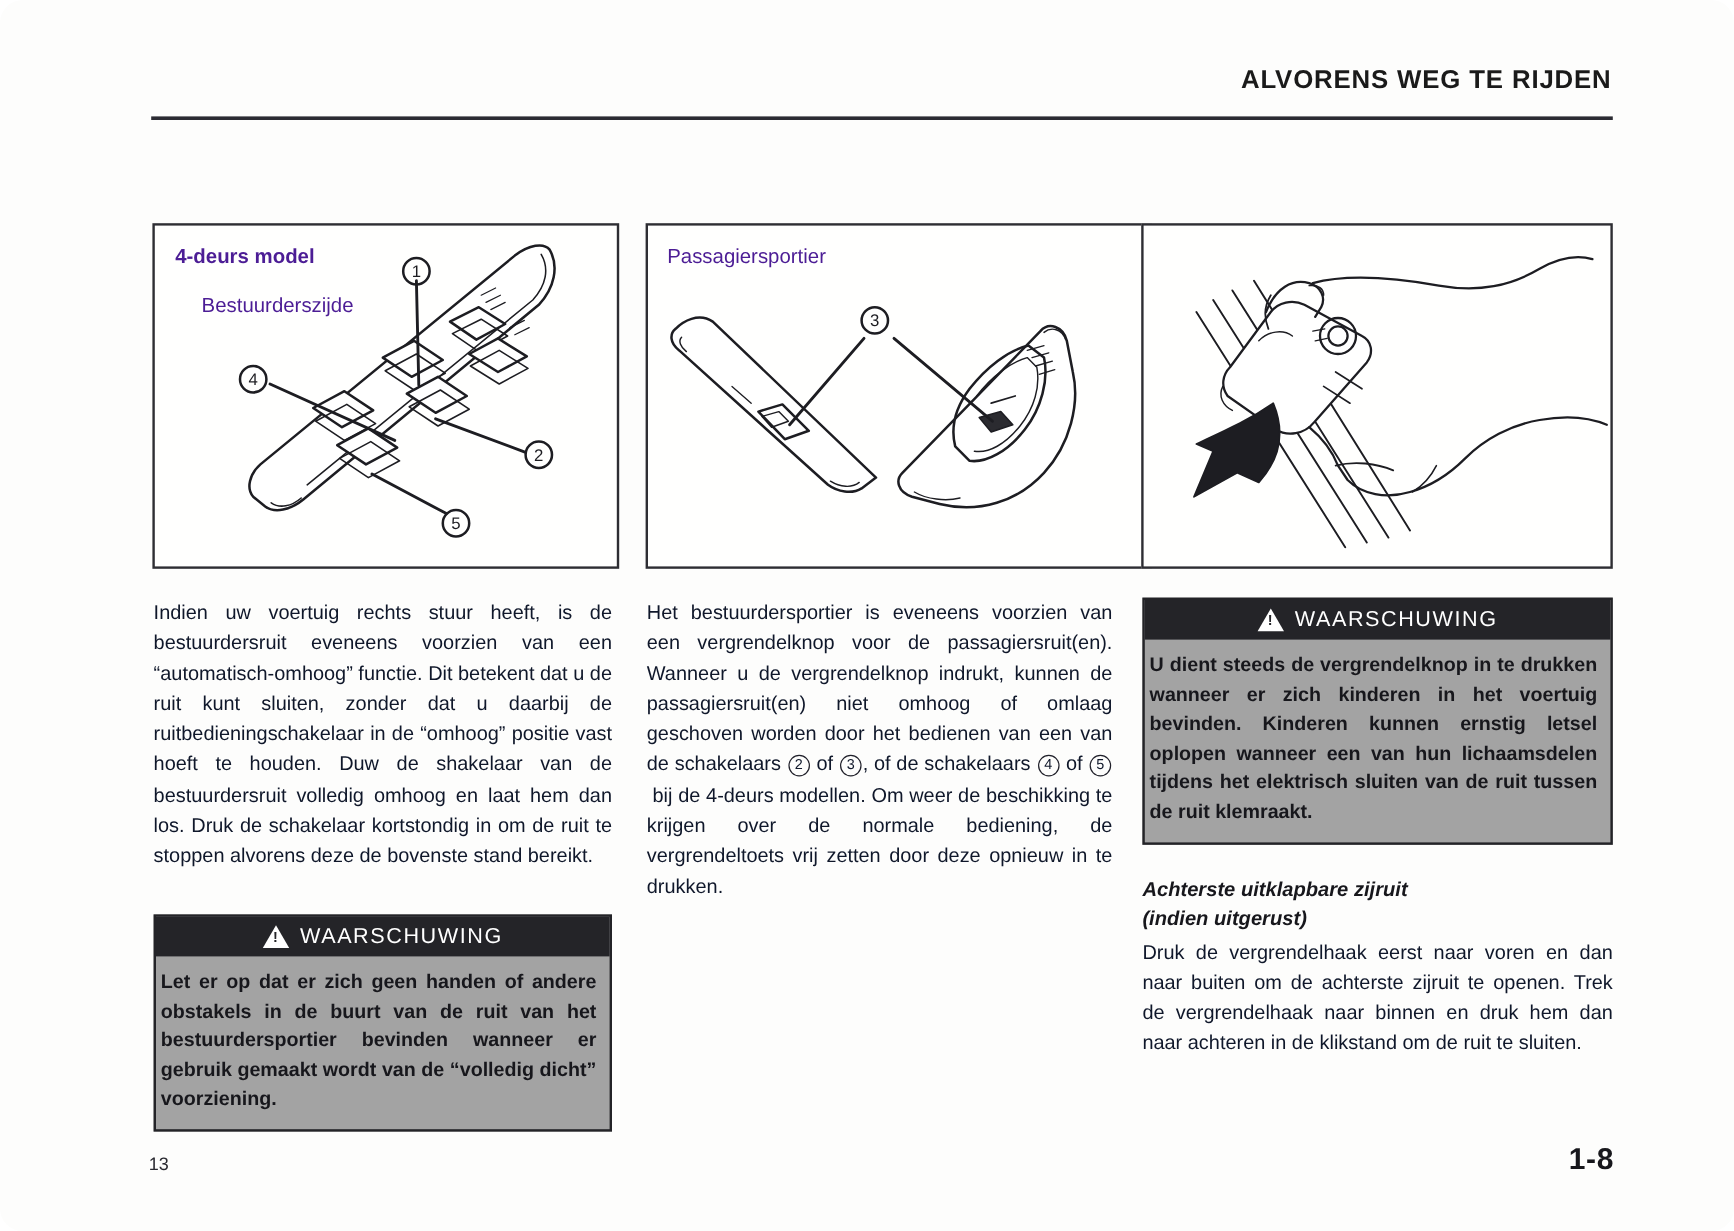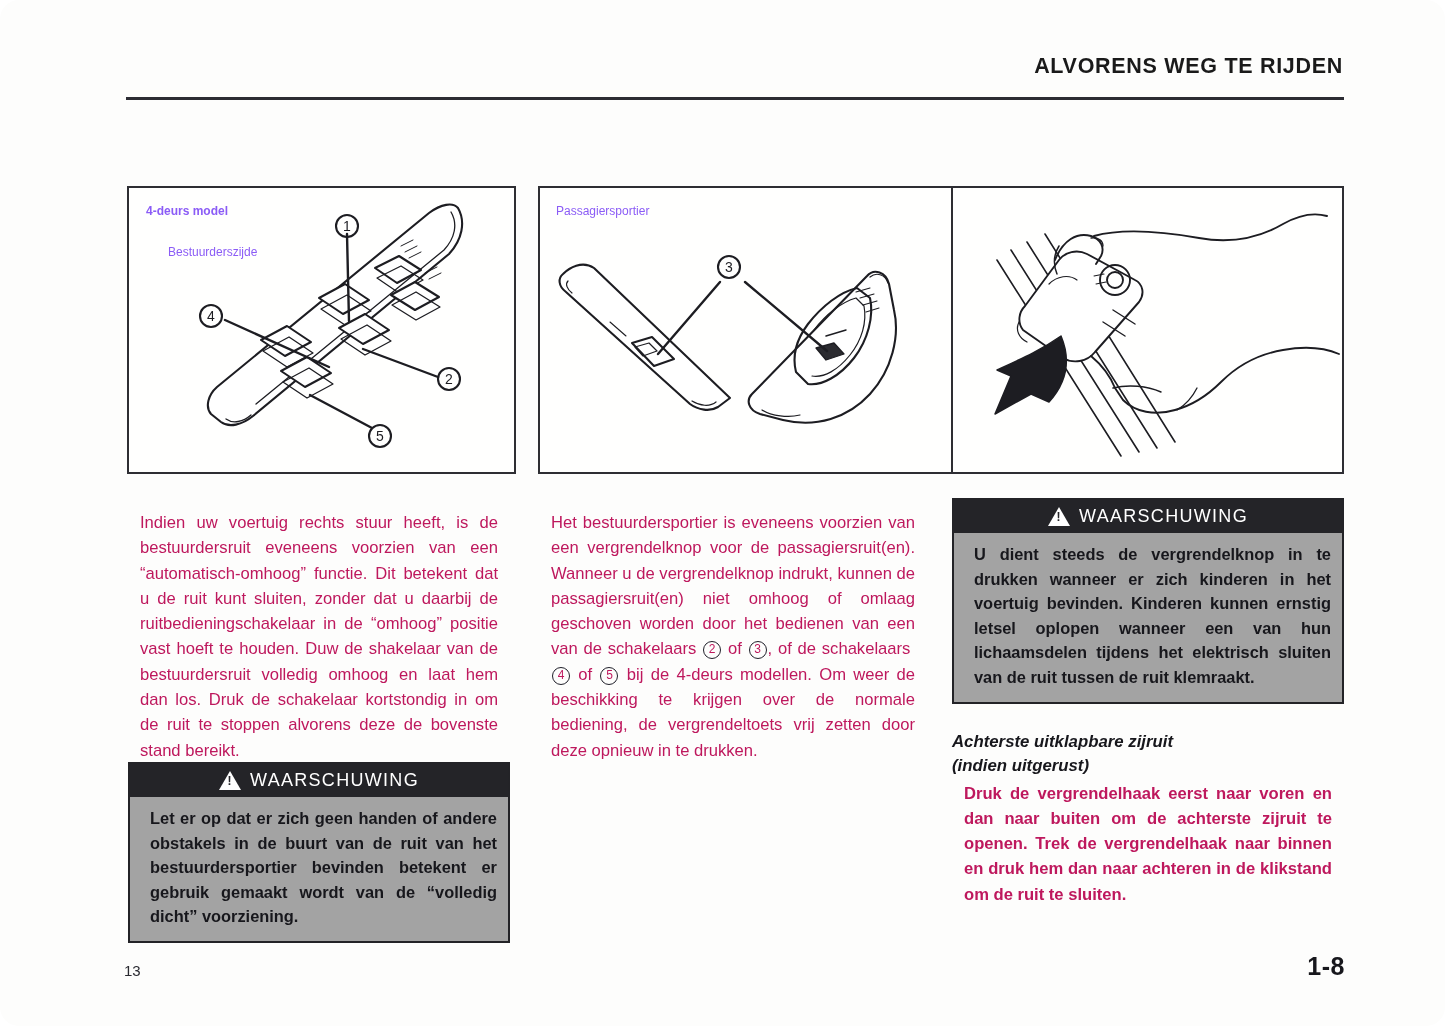--- a/index.html
+++ b/index.html
@@ -51,42 +51,42 @@
     background: #fffffe;
     box-sizing: border-box;
     overflow: hidden;
   }
   #fig1 { left: 127px;  width: 389px; }
   #fig2 { left: 538px;  width: 422px; }
   #fig3 { left: 951px;  width: 393px; }
 
   .fig-caption {
     position: absolute;
-    font-size: 12px;
-    color: #8b5cf6;
+    font-size: 17px;
+    color: #4c1d95;
   }
   .fig-caption.bold { font-weight: bold; }
 
   .fig svg { position: absolute; left: 0; top: 0; }
 
   
   .col {
     position: absolute;
     top: 498px;
   }
   #col1 { left: 128px; width: 382px; }
   #col2 { left: 539px; width: 388px; }
   #col3 { left: 952px; width: 392px; }
 
   .body-text {
     font-size: 16.6px;
     line-height: 25.3px;
     text-align: justify;
-    color: #be185d;
-    margin: 12px;
+    color: #0f172a;
+    margin: 0;
   }
 
   .subhead {
     font-size: 16.8px;
     font-weight: bold;
     line-height: 24px;
     color: #17171c;
     margin: 0;
     font-style: italic;
   }
@@ -133,21 +133,21 @@
     content: "!";
     position: absolute;
     left: -2.6px;
     top: 4px;
     font-size: 12px;
     font-weight: bold;
     color: #242428;
     line-height: 1;
   }
   .warn-body {
-    padding: 9px 11px 12px 20px;
+    padding: 9px 11px 12px 4px;
     font-size: 16.4px;
     line-height: 24.6px;
     font-weight: bold;
     text-align: justify;
     color: #17171c;
   }
 
   #warn1 { position: absolute; left: 128px; top: 762px; width: 382px; }
   #warn3 { position: absolute; left: 0px;  top: 0px;   width: 392px; }
 
@@ -295,39 +295,39 @@
 
   <div class="col" id="col1">
     <p class="body-text">Indien uw voertuig rechts stuur heeft, is de bestuurdersruit eveneens voorzien van een “automatisch-omhoog” functie. Dit betekent dat u de ruit kunt sluiten, zonder dat u daarbij de ruitbedieningschakelaar in de “omhoog” positie vast hoeft te houden. Duw de shakelaar van de bestuurdersruit volledig omhoog en laat hem dan los. Druk de schakelaar kortstondig in om de ruit te stoppen alvorens deze de bovenste stand bereikt.</p>
   </div>
 
   <div class="warn" id="warn1">
     <div class="warn-head">
       <span class="warn-tri"></span>
       <span>WAARSCHUWING</span>
     </div>
-    <div class="warn-body">Let er op dat er zich geen handen of andere obstakels in de buurt van de ruit van het bestuurdersportier bevinden betekent er gebruik gemaakt wordt van de “volledig dicht” voorziening.</div>
+    <div class="warn-body">Let er op dat er zich geen handen of andere obstakels in de buurt van de ruit van het bestuurdersportier bevinden wanneer er gebruik gemaakt wordt van de “volledig dicht” voorziening.</div>
   </div>
 
   <div class="col" id="col2">
     <p class="body-text"><span>Het bestuurdersportier is eveneens voorzien van een vergrendelknop voor de passagiersruit(en). Wanneer u de vergrendelknop indrukt, kunnen de passagiersruit(en) niet omhoog of omlaag geschoven worden door het bedienen van een van de schakelaars</span>&nbsp;<span class="circnum">2</span>&nbsp;<span>of</span>&nbsp;<span class="circnum">3</span><span>, of de schakelaars</span>&nbsp;<span class="circnum">4</span>&nbsp;<span>of</span>&nbsp;<span class="circnum">5</span>&nbsp;<span>bij de 4-deurs modellen. Om weer de beschikking te krijgen over de normale bediening, de vergrendeltoets vrij zetten door deze opnieuw in te drukken.</span></p>
   </div>
 
   <div class="col" id="col3">
     <div class="warn" id="warn3" style="position:relative; width:392px;">
       <div class="warn-head">
         <span class="warn-tri"></span>
         <span>WAARSCHUWING</span>
       </div>
       <div class="warn-body">U dient steeds de vergrendelknop in te drukken wanneer er zich kinderen in het voertuig bevinden. Kinderen kunnen ernstig letsel oplopen wanneer een van hun lichaamsdelen tijdens het elektrisch sluiten van de ruit tussen de ruit klemraakt.</div>
     </div>
 
     <div style="height:26px;"></div>
 
     <p class="subhead">Achterste uitklapbare zijruit</p>
     <p class="subhead">(indien uitgerust)</p>
-    <p class="body-text" style="margin-top:3px;font-weight:bold;">Druk de vergrendelhaak eerst naar voren en dan naar buiten om de achterste zijruit te openen. Trek de vergrendelhaak naar binnen en druk hem dan naar achteren in de klikstand om de ruit te sluiten.</p>
+    <p class="body-text" style="margin-top:3px;">Druk de vergrendelhaak eerst naar voren en dan naar buiten om de achterste zijruit te openen. Trek de vergrendelhaak naar binnen en druk hem dan naar achteren in de klikstand om de ruit te sluiten.</p>
   </div>
 
   <div class="folio-left">13</div>
   <div class="folio-right">1-8</div>
 
 </div>
 
 </body></html>

